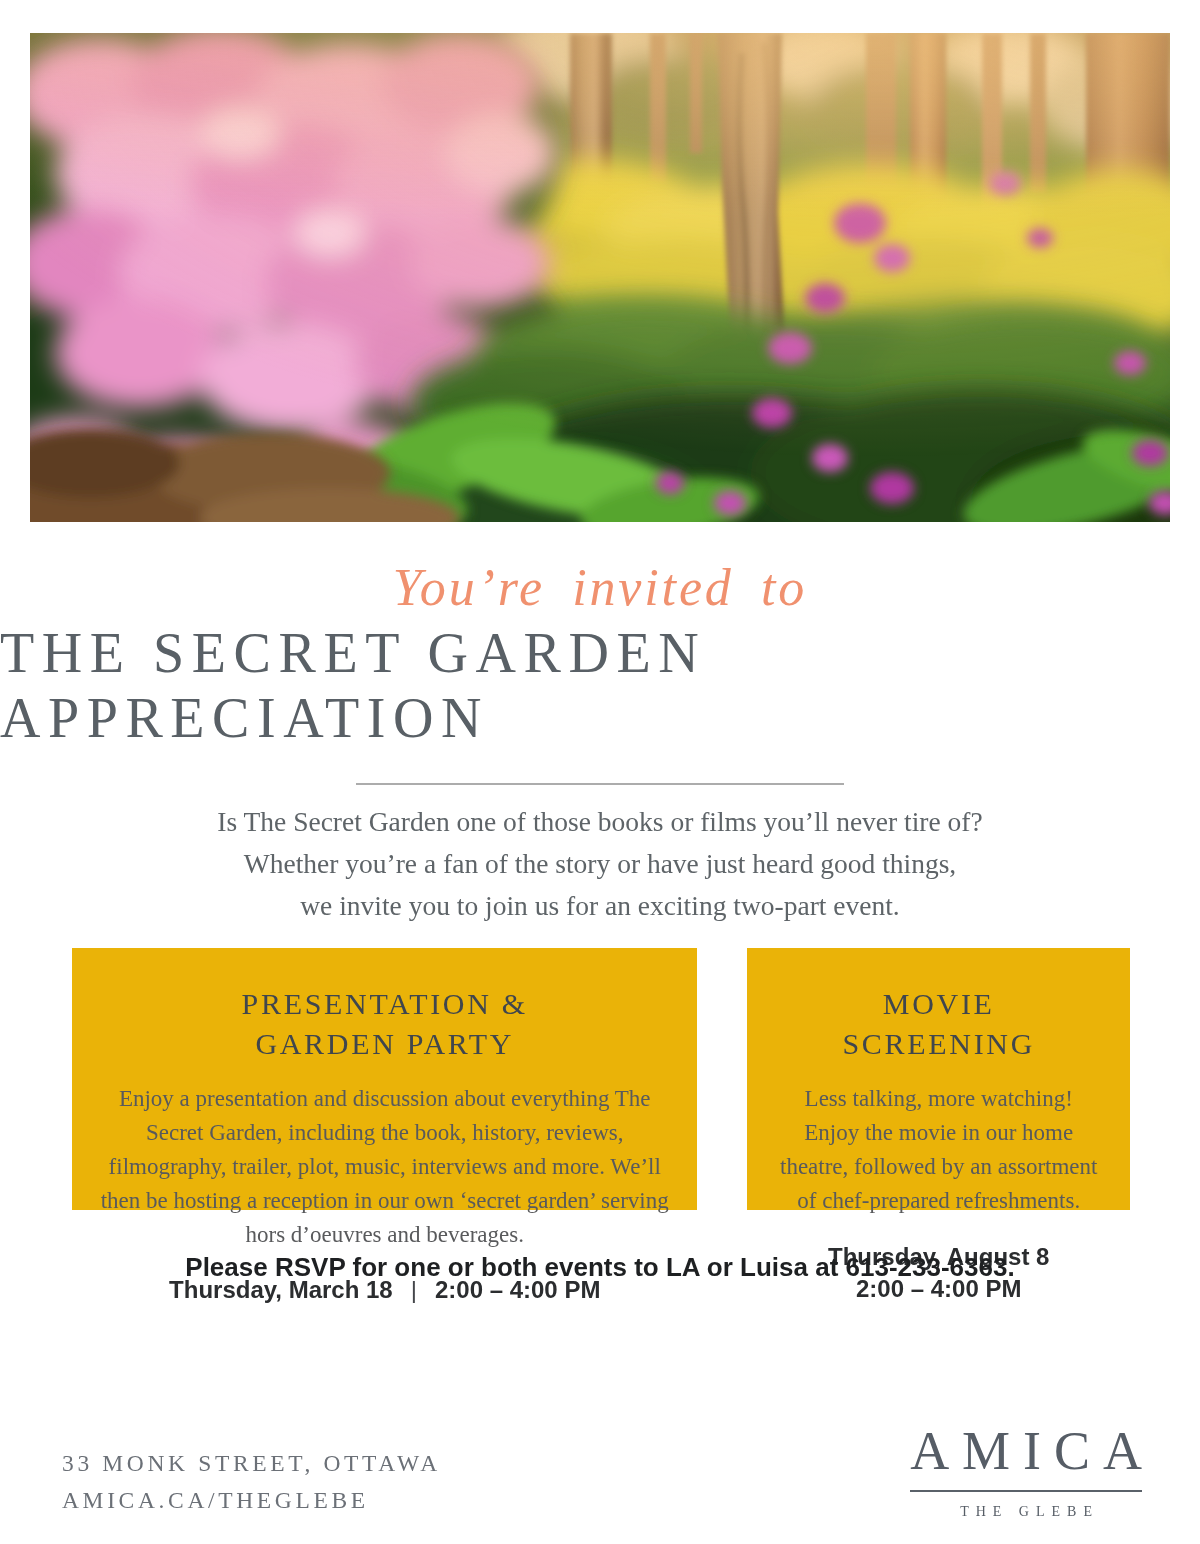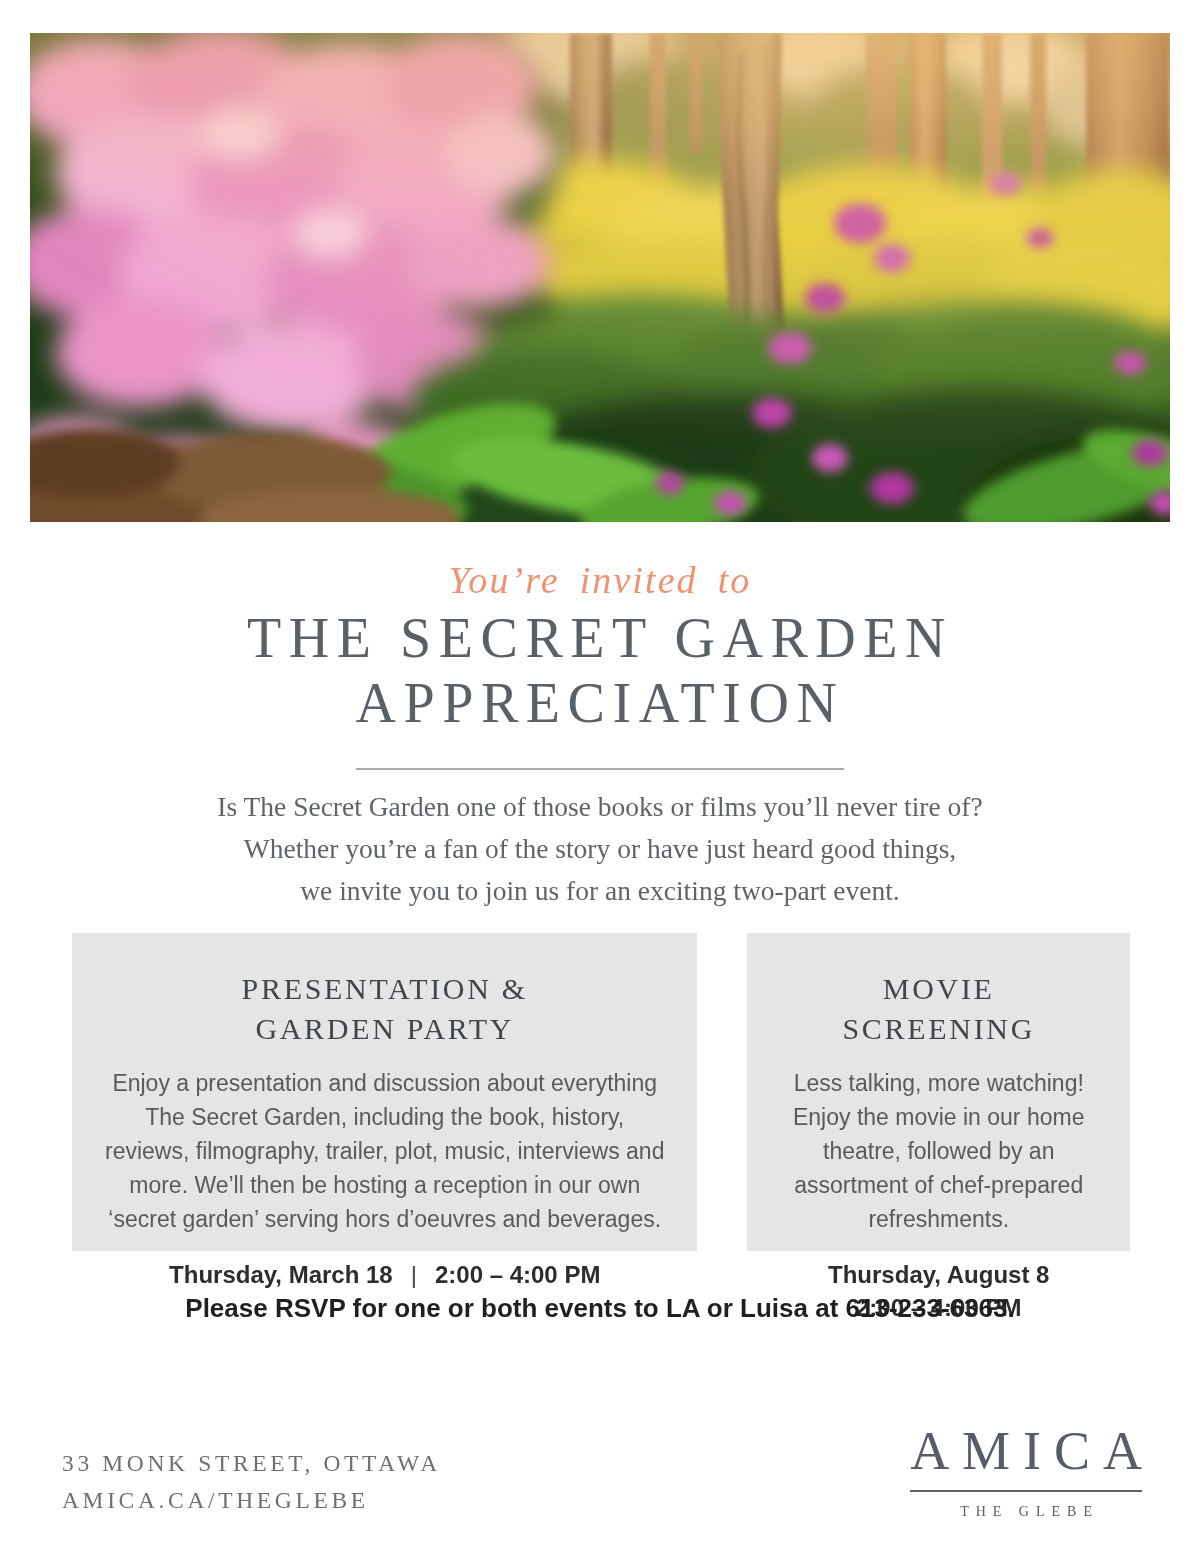--- a/index.html
+++ b/index.html
@@ -15,28 +15,28 @@
     margin:33px 30px 0 30px;
     height:489px;
     overflow:hidden;
   }
   .photo-wrap svg{display:block;width:100%;height:100%;}
 
   .invite{
     margin-top:36px;
     text-align:center;
     font-style:italic;
-    font-size:38px;
+    font-size:52px;
     letter-spacing:0.055em;
     word-spacing:0.22em;
     color:#F0916F;
   }
   .title{
     margin-top:4px;
-    text-align:center;
+    text-align:left;
     font-size:56px;
     line-height:1.16;
     letter-spacing:0.135em;
     color:#596066;
     font-weight:400;
   }
   .divider{
     width:488px;
     margin:32px auto 0 auto;
     border-top:2px solid #ACACAC;
@@ -47,38 +47,38 @@
     font-size:27.5px;
     line-height:1.52;
     color:#5E6468;
   }
   .events{
     margin:22px 70px 0 72px;
     display:flex;
     gap:50px;
   }
   .event-card{
-    background:#e5e5e5;
+    background:#eab308;
     box-sizing:border-box;
-    height:318px;
+    height:262px;
     padding:36px 28px 0 28px;
     text-align:center;
   }
   .event-card.left{width:628px;}
   .event-card.right{width:384px;}
   .event-heading{
     font-family:"Liberation Serif", serif;
     font-size:30px;
     line-height:1.32;
     letter-spacing:0.09em;
     color:#40464D;
   }
   .event-body{
     margin-top:19px;
-    font-family:Liberation Sans, sans-serif;
+    font-family:Liberation Serif, serif;
     font-size:23px;
     line-height:1.47;
     color:#595A5C;
   }
   .event-date{
     margin-top:23px;
     font-family:"Liberation Sans", sans-serif;
     font-weight:bold;
     font-size:24px;
     line-height:1.35;

